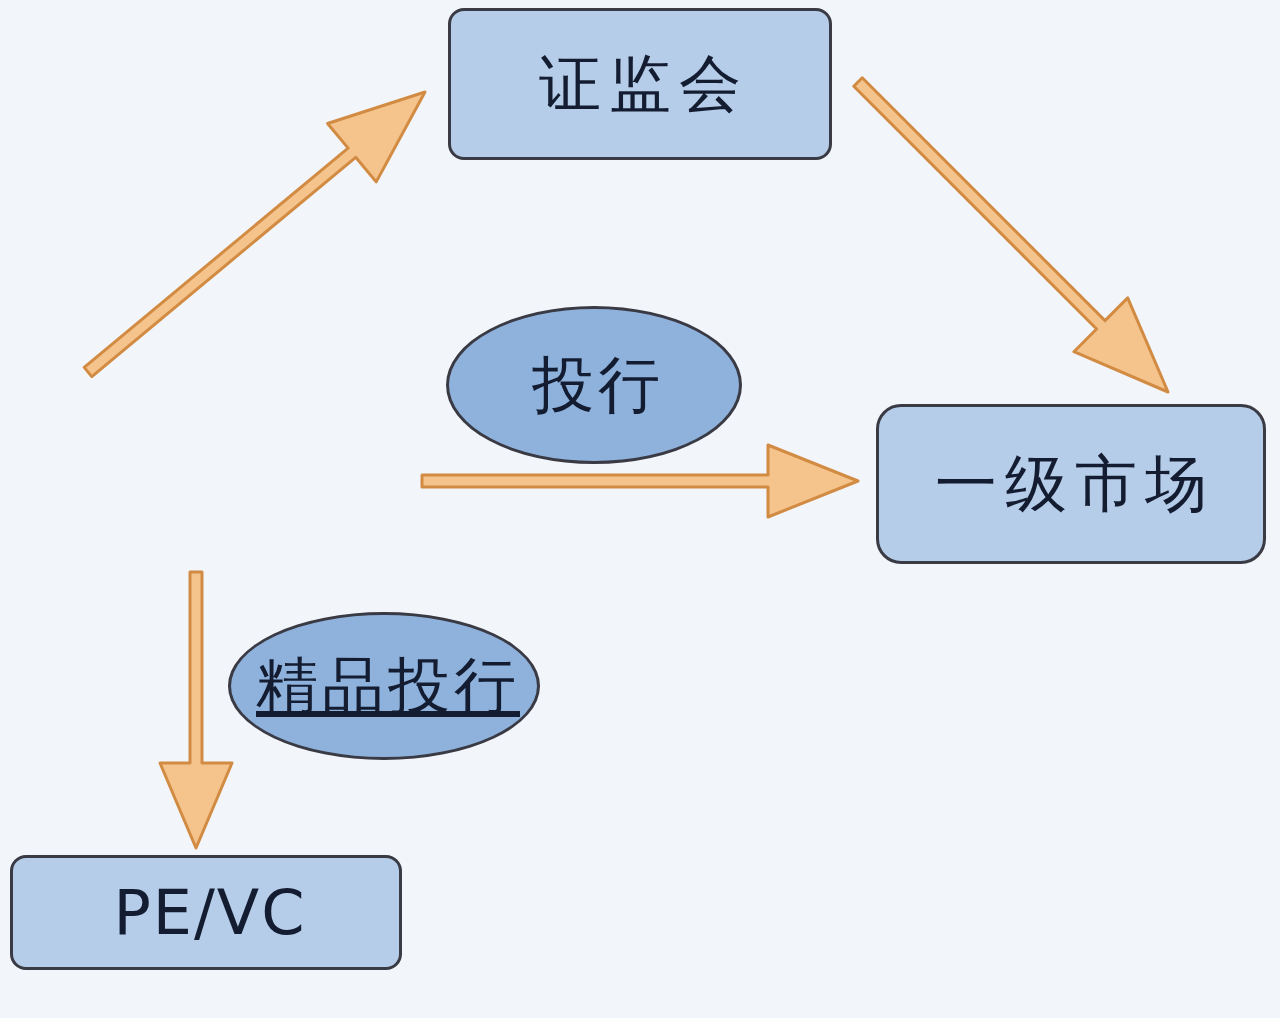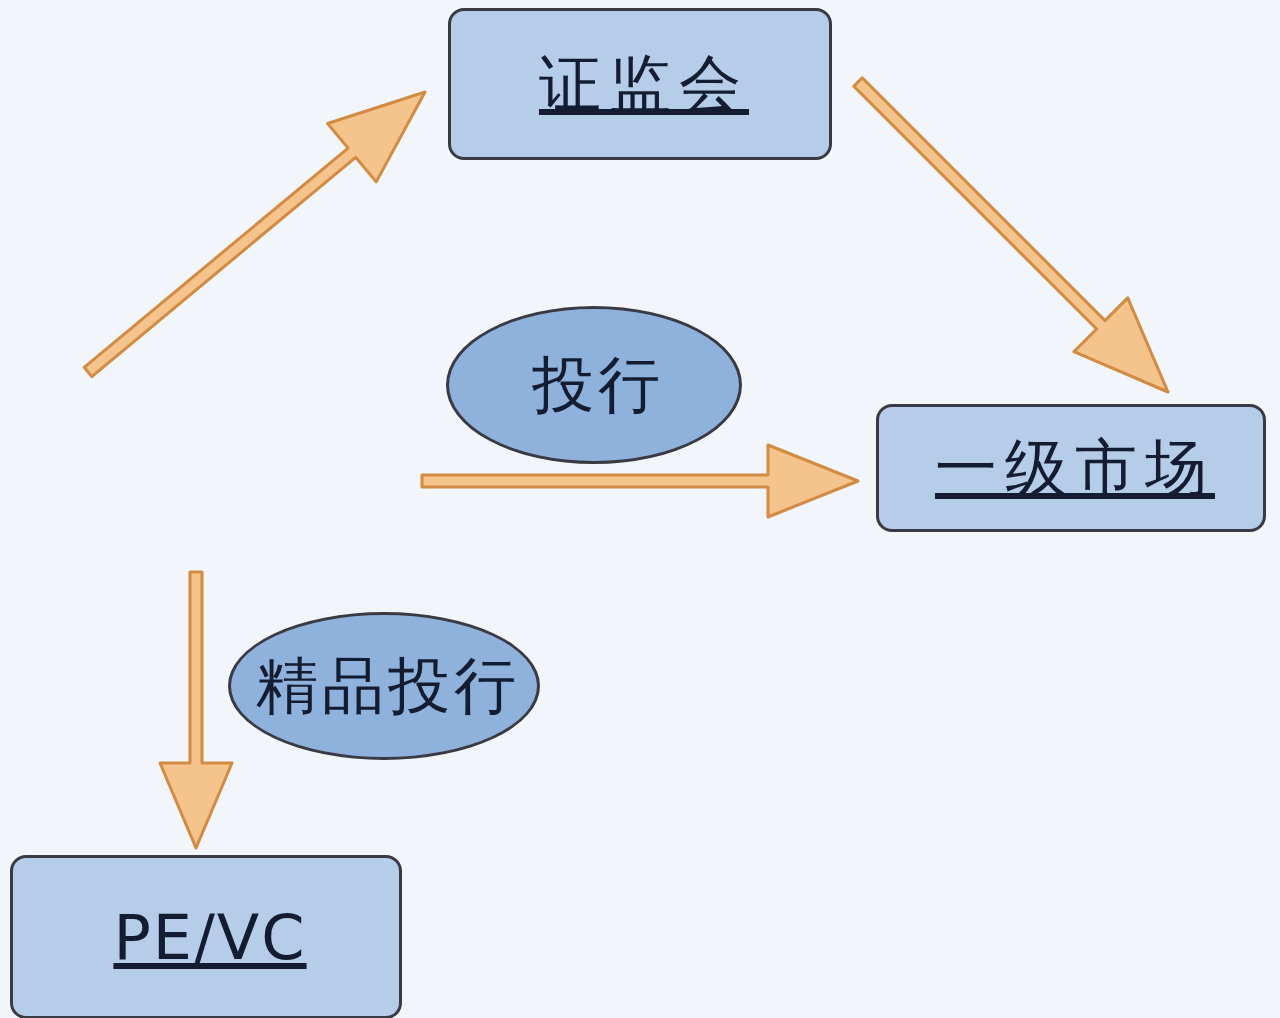--- a/index.html
+++ b/index.html
@@ -34,21 +34,20 @@
     color: var(--text, #131c30);
     text-align: center;
     white-space: nowrap;
   }
   .node.rect {
     background: var(--node-fill, #b6cde9);
     border: 3px solid var(--node-border, #3c3c46);
     border-radius: 16px;
     font-size: 62px;
     letter-spacing: 8px;
-    text-decoration: underline;
   }
   .node.ellipse {
     background: var(--ellipse-fill, #8fb2dd);
     border: 3px solid var(--node-border, #3c3c46);
     border-radius: 50%;
     font-size: 62px;
     letter-spacing: 4px;
   }
   .node .label {
     padding-left: 8px; 
@@ -68,29 +67,29 @@
     <polygon class="arrow" points="422,487 768,487 768,517 858,481 768,445 768,475 422,475"></polygon>
 
     <polygon class="arrow" points="190,572 190,763 160,763 196,848 232,763 202,763 202,572"></polygon>
   </svg>
 
   <div class="node rect" style="left:448px; top:8px; width:384px; height:152px;">
     <span class="label">证监会</span>
   </div>
 
 
-  <div class="node rect" style="left:876px; top:404px; width:390px; height:128px;">
+  <div class="node rect" style="left:876px; top:404px; width:390px; height:160px;border-radius:25px;">
     <span class="label">一级市场</span>
   </div>
 
-  <div class="node rect" style="left:10px; top:855px; width:392px; height:164px; letter-spacing:2px;">
+  <div class="node rect" style="left:10px; top:855px; width:392px; height:115px; letter-spacing:2px;">
     <span class="label">PE/VC</span>
   </div>
 
   <div class="node ellipse" style="left:446px; top:306px; width:296px; height:158px;">
     <span class="label">投行</span>
   </div>
 
-  <div class="node ellipse" style="left:228px; top:612px; width:312px; height:148px;">
+  <div class="node ellipse" style="left:228px; top:612px; width:312px; height:148px;text-decoration:underline;">
     <span class="label">精品投行</span>
   </div>
 
 </div>
 
 </body></html>

